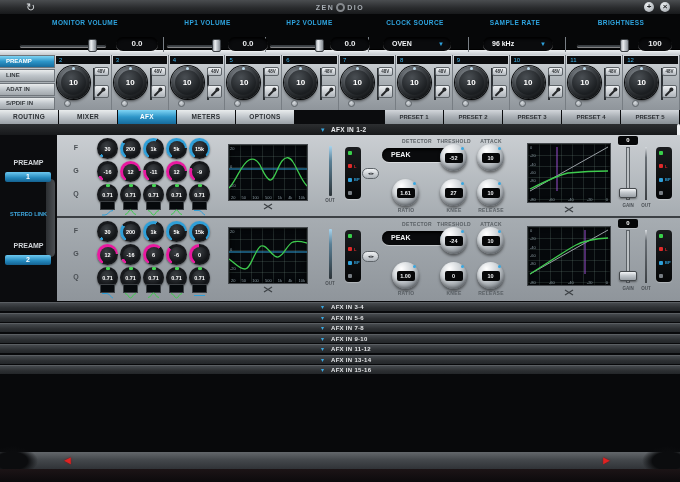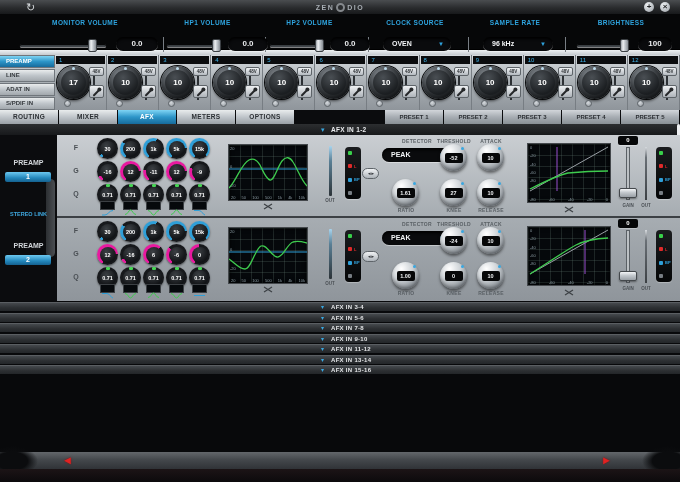--- a/index.html
+++ b/index.html
@@ -235,37 +235,20 @@
   <div class="preampstrip"></div>
   <div class="intabs">
 
   <div class="intab selected">PREAMP</div>
       <div class="intab">LINE</div>
       <div class="intab">ADAT IN</div>
       <div class="intab">S/PDIF IN</div>
     </div>
   <div class="channels">
 
-  <div class="ch">
-      <div class="chnumbar">1</div>
-      <div class="chknob">
-        <div class="chknobin">
-          <span class="chgain">17</span>
-        </div>
-      </div>
-      <div class="chmeter"></div>
-      <div class="btn48">48V</div>
-      <div class="btnmic">
-        <svg width="10" height="10" viewBox="0 0 10 10">
-          <line x1="2" y1="8.2" x2="6.4" y2="3.8" stroke="#26282a" stroke-width="2" stroke-linecap="round"></line>
-          <circle cx="7.4" cy="2.6" r="2" fill="#26282a"></circle>
-        </svg>
-      </div>
-      <div class="padtgl"></div>
-    </div>
       <div class="ch">
       <div class="chnumbar">2</div>
       <div class="chknob">
         <div class="chknobin">
           <span class="chgain">10</span>
         </div>
       </div>
       <div class="chmeter"></div>
       <div class="btn48">48V</div>
       <div class="btnmic">

